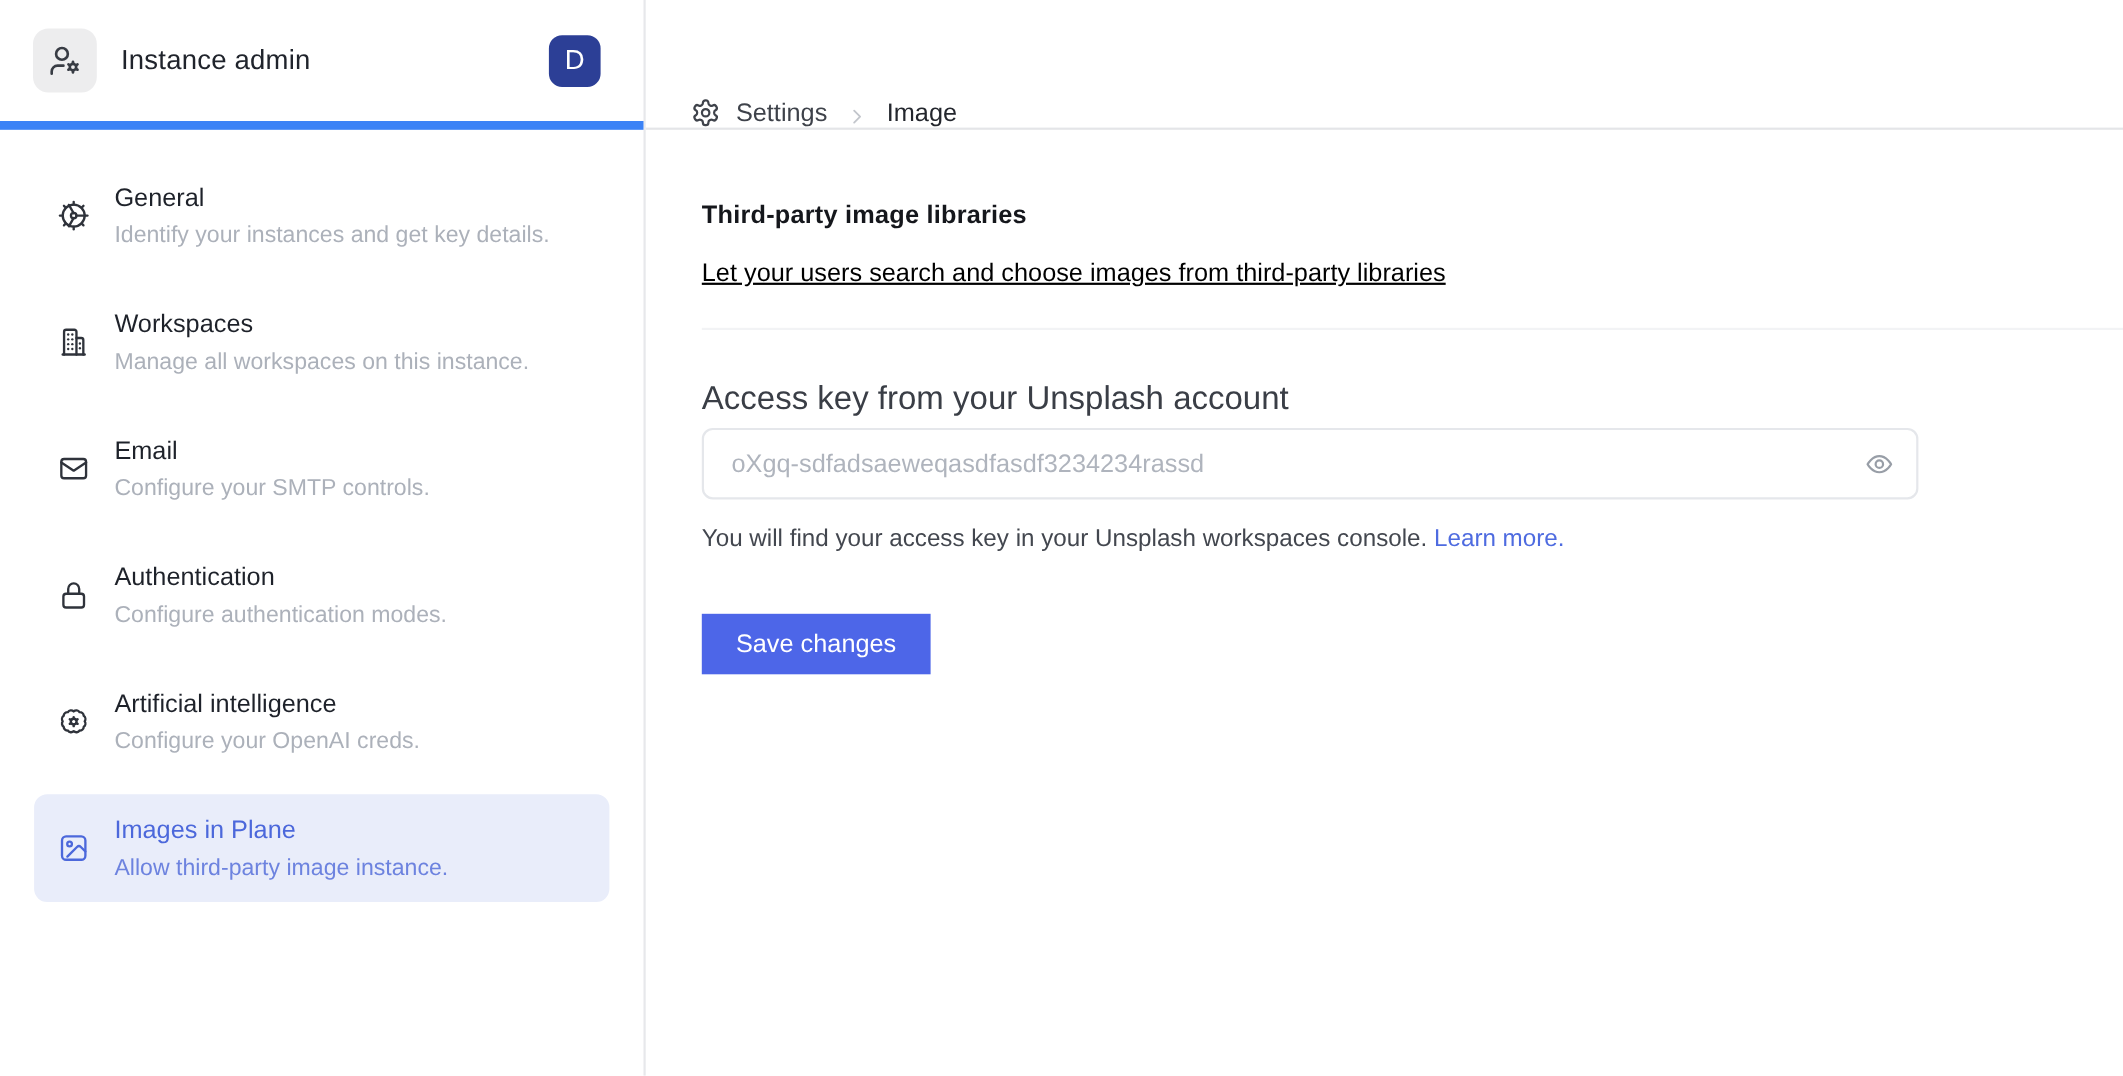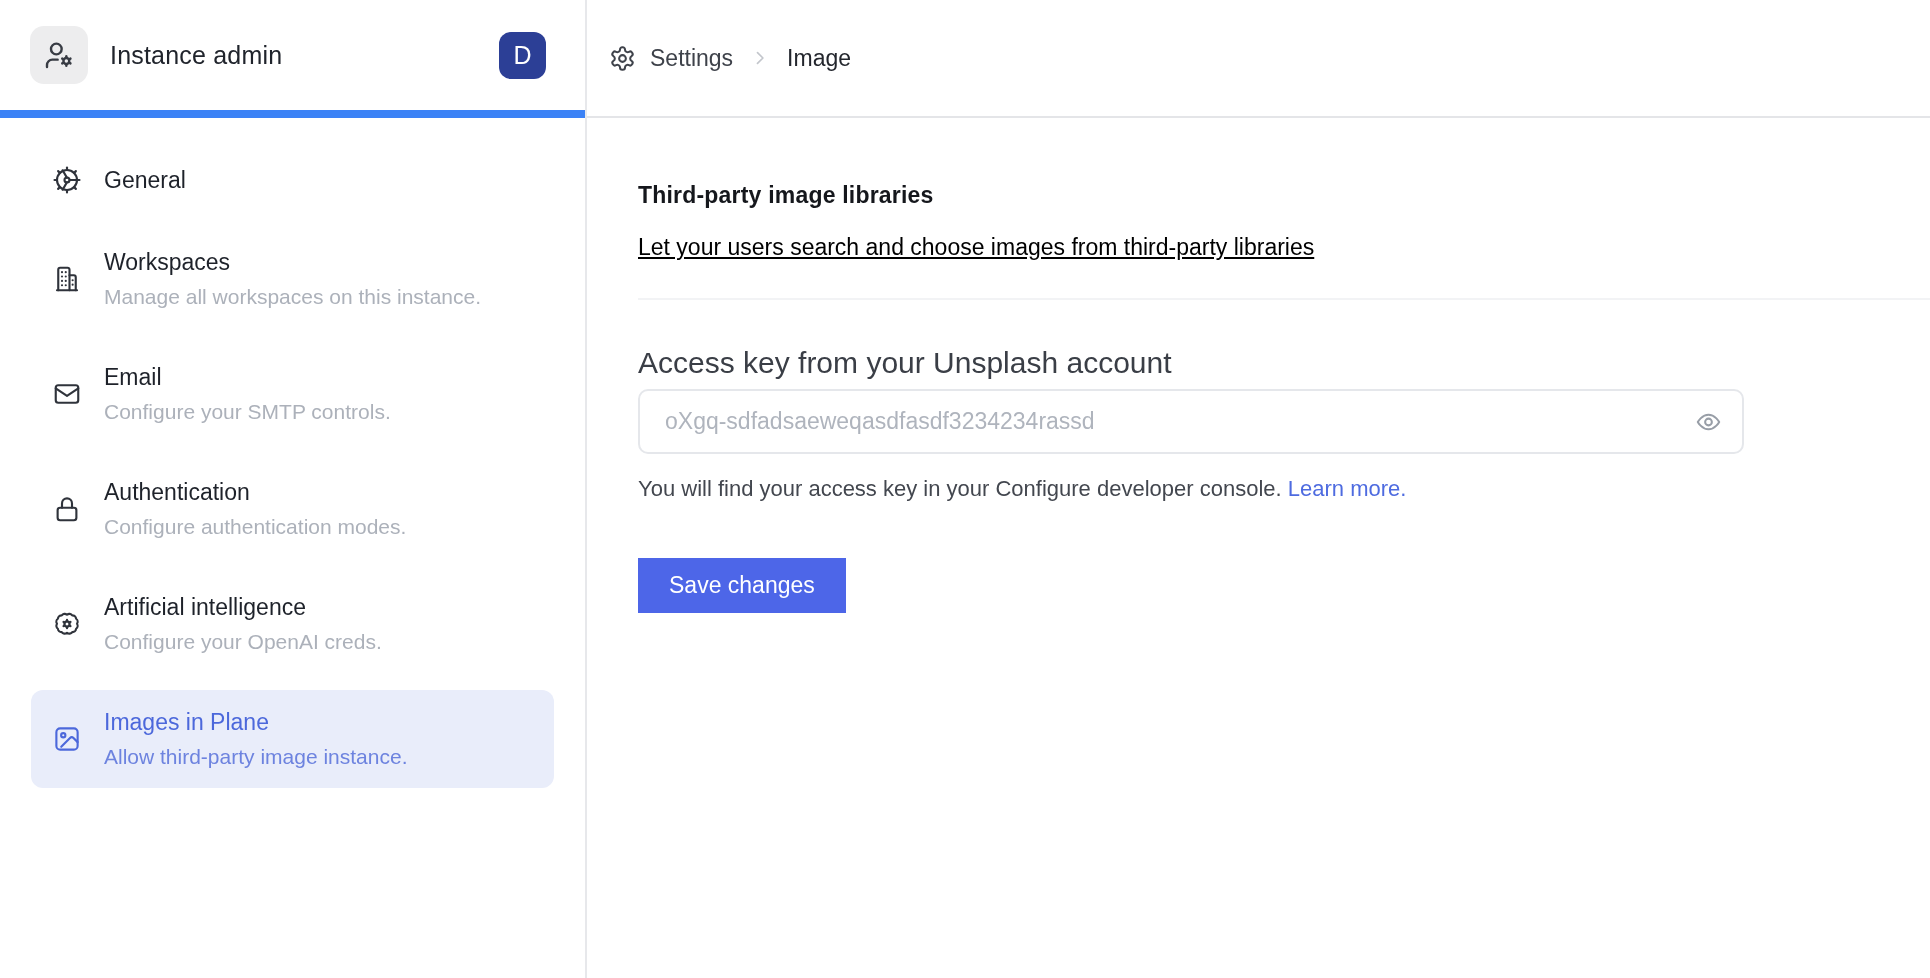--- a/index.html
+++ b/index.html
@@ -26,21 +26,21 @@
   .nav-item-title { font-size:23px; font-weight:500; color:#1E222A; line-height:28px; }
   .nav-item-desc { font-size:21px; color:#ACB1BA; line-height:27px; margin-top:7px; }
   .nav-item.selected { background:var(--selected-bg,#E9EDFA); }
   .nav-item.selected svg { stroke:var(--selected-text,#4C68DB); }
   .nav-item.selected .nav-item-title { color:var(--selected-text,#4C68DB); }
   .nav-item.selected .nav-item-desc { color:#6D83DF; }
 
   
   .main { flex:1; display:flex; flex-direction:column; }
   .main-header { height:118px; flex:0 0 118px; border-bottom:2px solid #E4E5E8;
-    display:flex; align-items:center; padding-left:22px; }
+    display:flex; align-items:flex-end; padding-left:41px; }
   .main-header svg.crumb-gear { width:27px; height:27px; stroke:#3F434B; }
   .crumb-section { font-size:23px; color:#3E424A; margin-left:14px; cursor:pointer; }
   .crumb-chevron { margin:0 17px; display:flex; }
   .crumb-chevron svg { width:20px; height:20px; stroke:#C3C6CC; }
   .crumb-page { font-size:23px; color:#23262D; }
 
   .content { padding:64px 0 0 51px; }
   .page-title { font-size:23px; font-weight:700; color:#15171C; letter-spacing:.2px; }
   .page-subtitle { margin-top:24px; font-size:23px; color:#000000; line-height:28px;text-decoration:underline; }
   .section-divider { margin-top:37px; border:none; border-top:2px solid #F2F3F5; width:100%; }
@@ -102,20 +102,21 @@
           <path d="m19.1 4.9-1.4 1.4"></path>
             <path d="m4.9 19.1 1.4-1.4"></path>
           <path d="m19.1 19.1-1.4-1.4"></path>
             <path d="m4.9 4.9 1.4 1.4"></path>
           <path d="M14 12h6"></path>
             <path d="M12 10.3 8.5 4.2"></path>
             <path d="m12 13.7-3.5 6.1"></path>
         </svg>
         <div>
           <div class="nav-item-title">General</div>
+          <div class="nav-item-desc">Identify your instances and get key details.</div>
         </div>
       </div>
 
       <div class="nav-item">
         <svg viewBox="0 0 24 24" stroke-width="1.7">
           <path d="M5 21V4.5A1.5 1.5 0 0 1 6.5 3h6A1.5 1.5 0 0 1 14 4.5V21"></path>
           <path d="M14 9h3.5A1.5 1.5 0 0 1 19 10.5V21"></path>
           <path d="M4 21h16"></path>
           <path d="M8 6.5h.01"></path>
             <path d="M11 6.5h.01"></path>
@@ -212,21 +213,21 @@
       <div class="input-wrap">
         <input class="text-input" type="text" placeholder="oXgq-sdfadsaeweqasdfasdf3234234rassd" style="">
         <button class="eye-btn">
           <svg viewBox="0 0 24 24" stroke-width="1.8">
             <path d="M2.5 12S6 5.5 12 5.5 21.5 12 21.5 12 18 18.5 12 18.5 2.5 12 2.5 12Z"></path>
             <circle cx="12" cy="12" r="3"></circle>
           </svg>
         </button>
       </div>
       <div class="helper">
-        <span>You will find your access key in your Configure developer console.</span>
+        <span>You will find your access key in your Unsplash workspaces console.</span>
         <a>Learn more.</a>
       </div>
 
       <button class="save-btn">Save changes</button>
     </section>
   </main>
 
 </div>
 
 </body></html>

